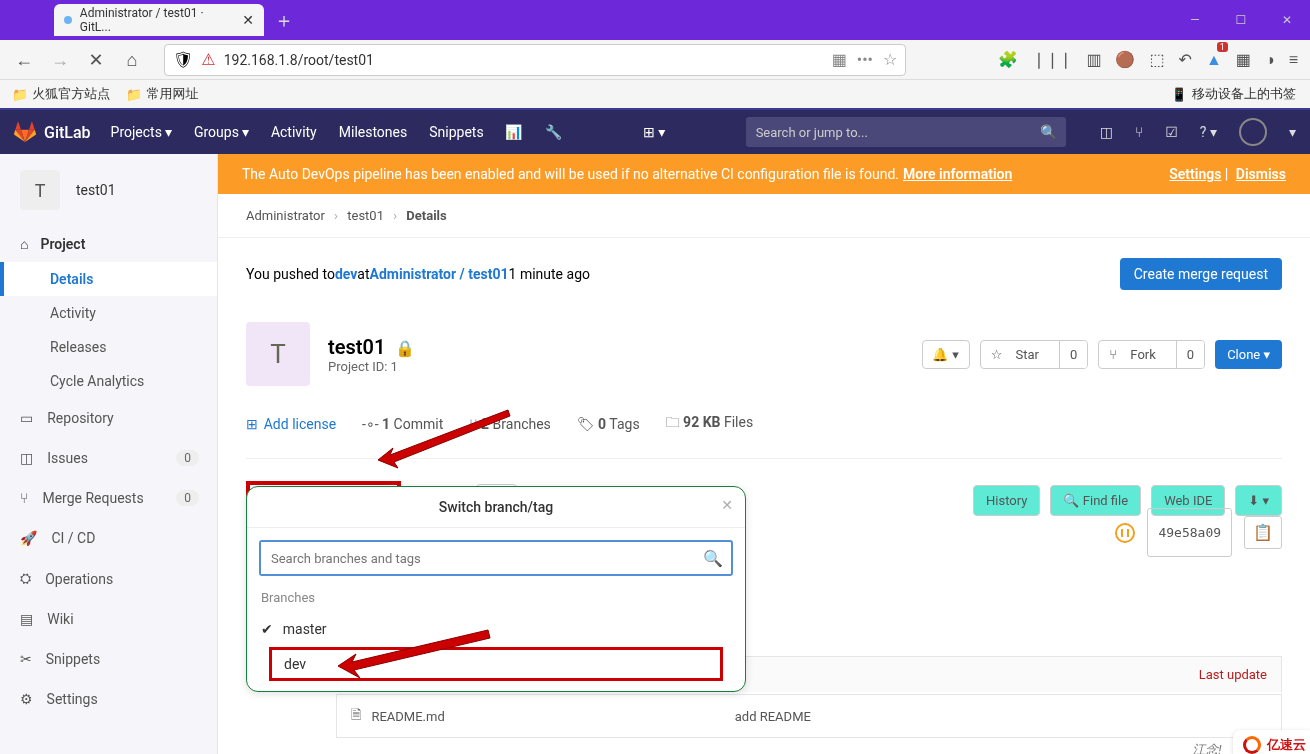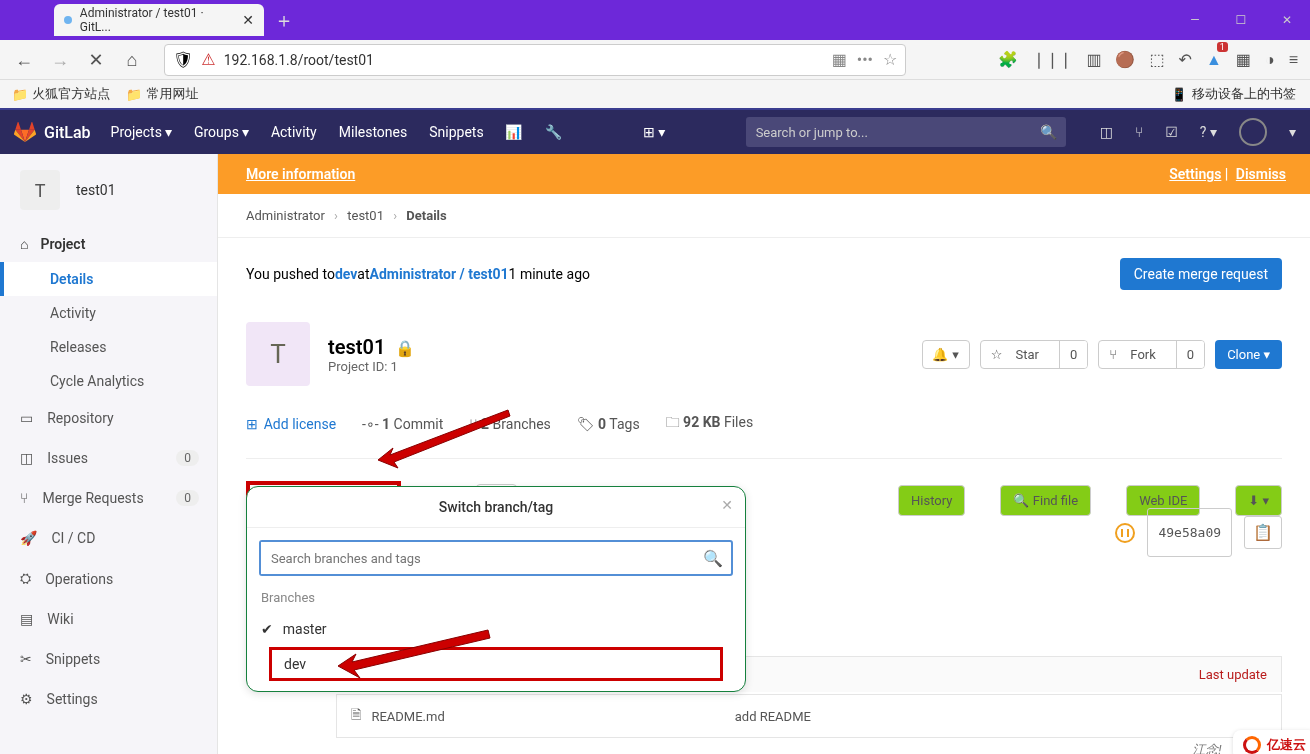--- a/index.html
+++ b/index.html
@@ -58,21 +58,21 @@
 .stat-btn span + span { border-left: 1px solid #ccc; background: #fff; }
 .clone-btn { background: #1f78d1; color: #fff; border-radius: 4px; padding: 7px 12px; font-size: 13px; }
 .stats-row { display: flex; gap: 26px; padding: 14px 0 22px 0; font-size: 14px; color: #555; border-bottom: 1px solid #eee; align-items: center; }
 .stats-row .link { color: #1f78d1; display: flex; gap: 6px; align-items: center; }
 .toolbar { display: flex; align-items: center; padding: 22px 0 16px 0; gap: 10px; }
 .branch-sel { border: 4px solid #cc0000; width: 155px; height: 38px; padding: 0 10px; display: flex; align-items: center; font-size: 14px; color: #444; background: #fff; position: relative; }
 .chev { margin-left: auto; color: #888; font-size: 10px; }
 .path { font-size: 14px; color: #555; }
 .sq-btn { border: 1px solid #ccc; border-radius: 4px; padding: 6px 8px; font-size: 13px; color: #555; display: flex; align-items: center; gap: 4px; }
 .toolbar-right { margin-left: auto; display: flex; gap: 10px; }
-.btn-white { border: 1px solid #ccc; border-radius: 4px; padding: 7px 12px; font-size: 13px; color: #555; background: #84cc16; margin-left: 25px; }
+.btn-white { border: 1px solid #ccc; border-radius: 4px; padding: 7px 12px; font-size: 13px; color: #555; background: #5eead4; }
 .dropdown { position: absolute; top: 376px; left: 28px; width: 500px; background: #fff; border: 1px solid #15803d; border-radius: 12px; box-shadow: 0 2px 8px rgba(0,0,0,0.12); z-index: 10; }
 .dd-head { text-align: center; padding: 12px; font-size: 14px; color: #333; font-weight: 500; border-bottom: 1px solid #eee; position: relative; }
 .dd-close { position: absolute; right: 12px; top: 10px; color: #aaa; }
 .dd-search { padding: 12px; }
 .dd-search-wrap { display: flex; border: 2px solid #538fd6; border-radius: 3px; }
 .dd-search input { flex: 1; border: none; height: 32px; padding: 0 10px; font-size: 13px; }
 .dd-search-icon { width: 36px; display: flex; align-items: center; justify-content: center; color: #666; }
 .dd-sec { padding: 2px 14px 8px 14px; color: #888; font-size: 13px; }
 .dd-item { padding: 8px 14px; font-family: monospace; font-size: 14px; color: #333; display: flex; align-items: center; gap: 10px; }
 .dd-item.sel { border: 3px solid #cc0000; margin: 2px 22px 10px 22px; padding: 6px 12px; }
@@ -229,20 +229,21 @@
         <span>Snippets</span>
       </div>
     <div class="side-item">
         <span>⚙</span>
         <span>Settings</span>
       </div>
   </div>
 
   <div class="main">
     <div class="alert">
+      <span>The Auto DevOps pipeline has been enabled and will be used if no alternative CI configuration file is found.</span>
       <a>More information</a>
       <span class="alert-right">
         <a>Settings</a> | 
         <a>Dismiss</a>
       </span>
     </div>
 
     <div class="breadcrumb">
       <span>Administrator</span>
       <span class="sep">›</span>

